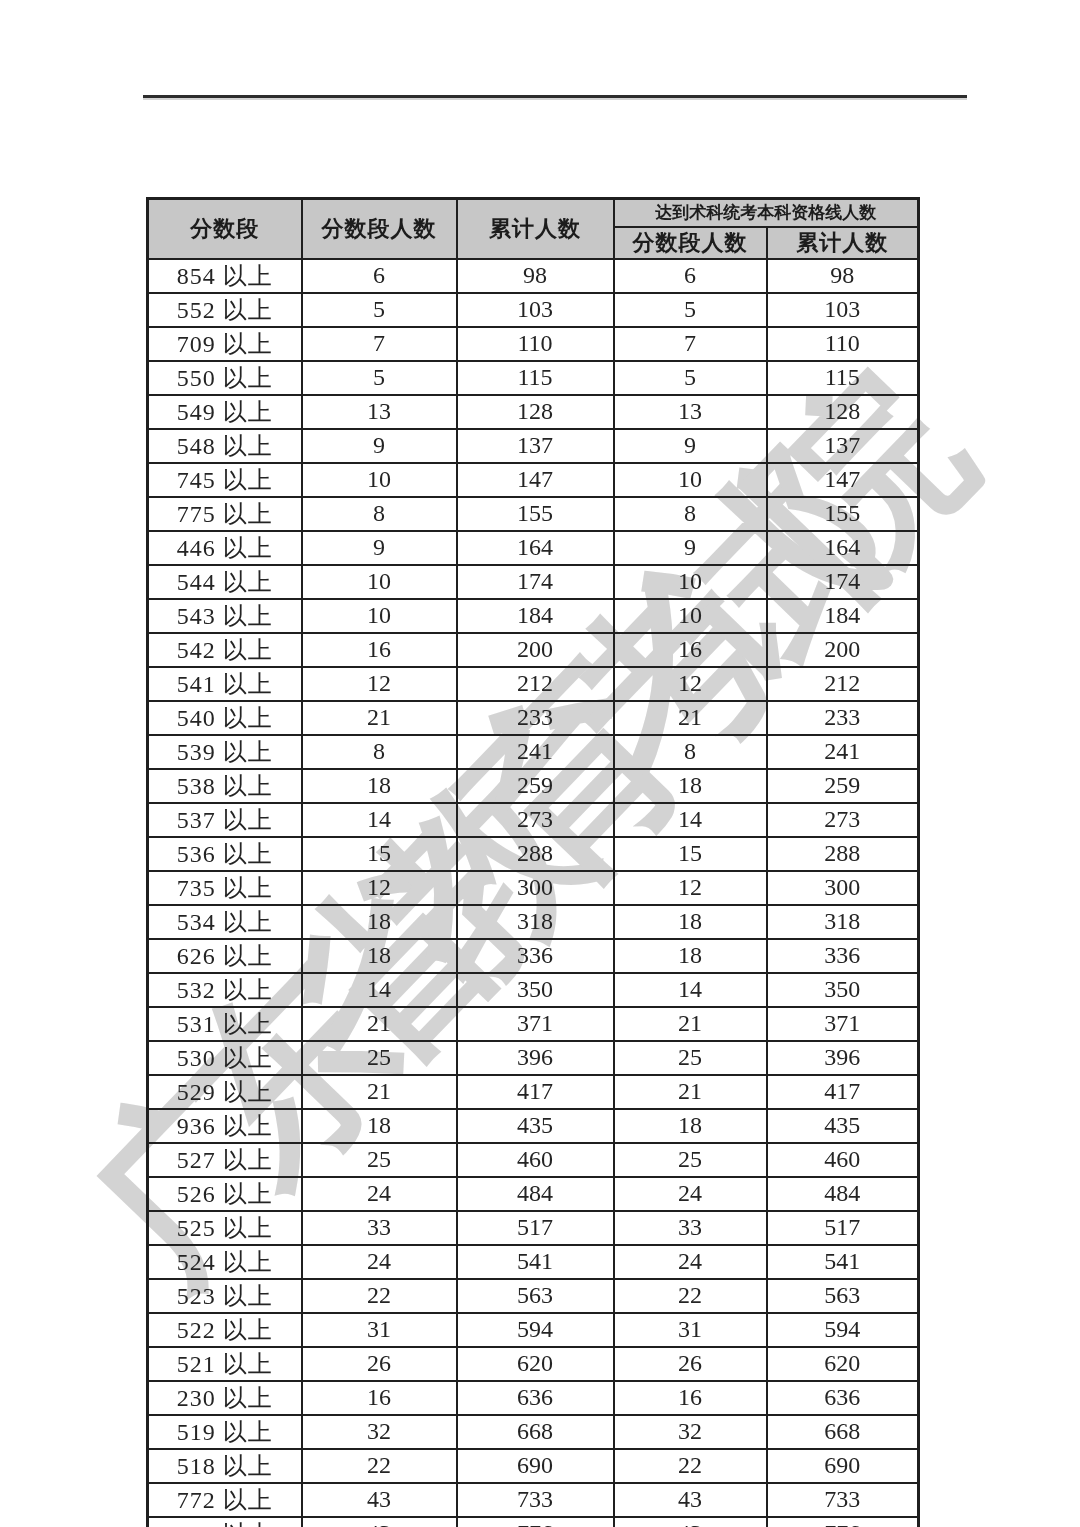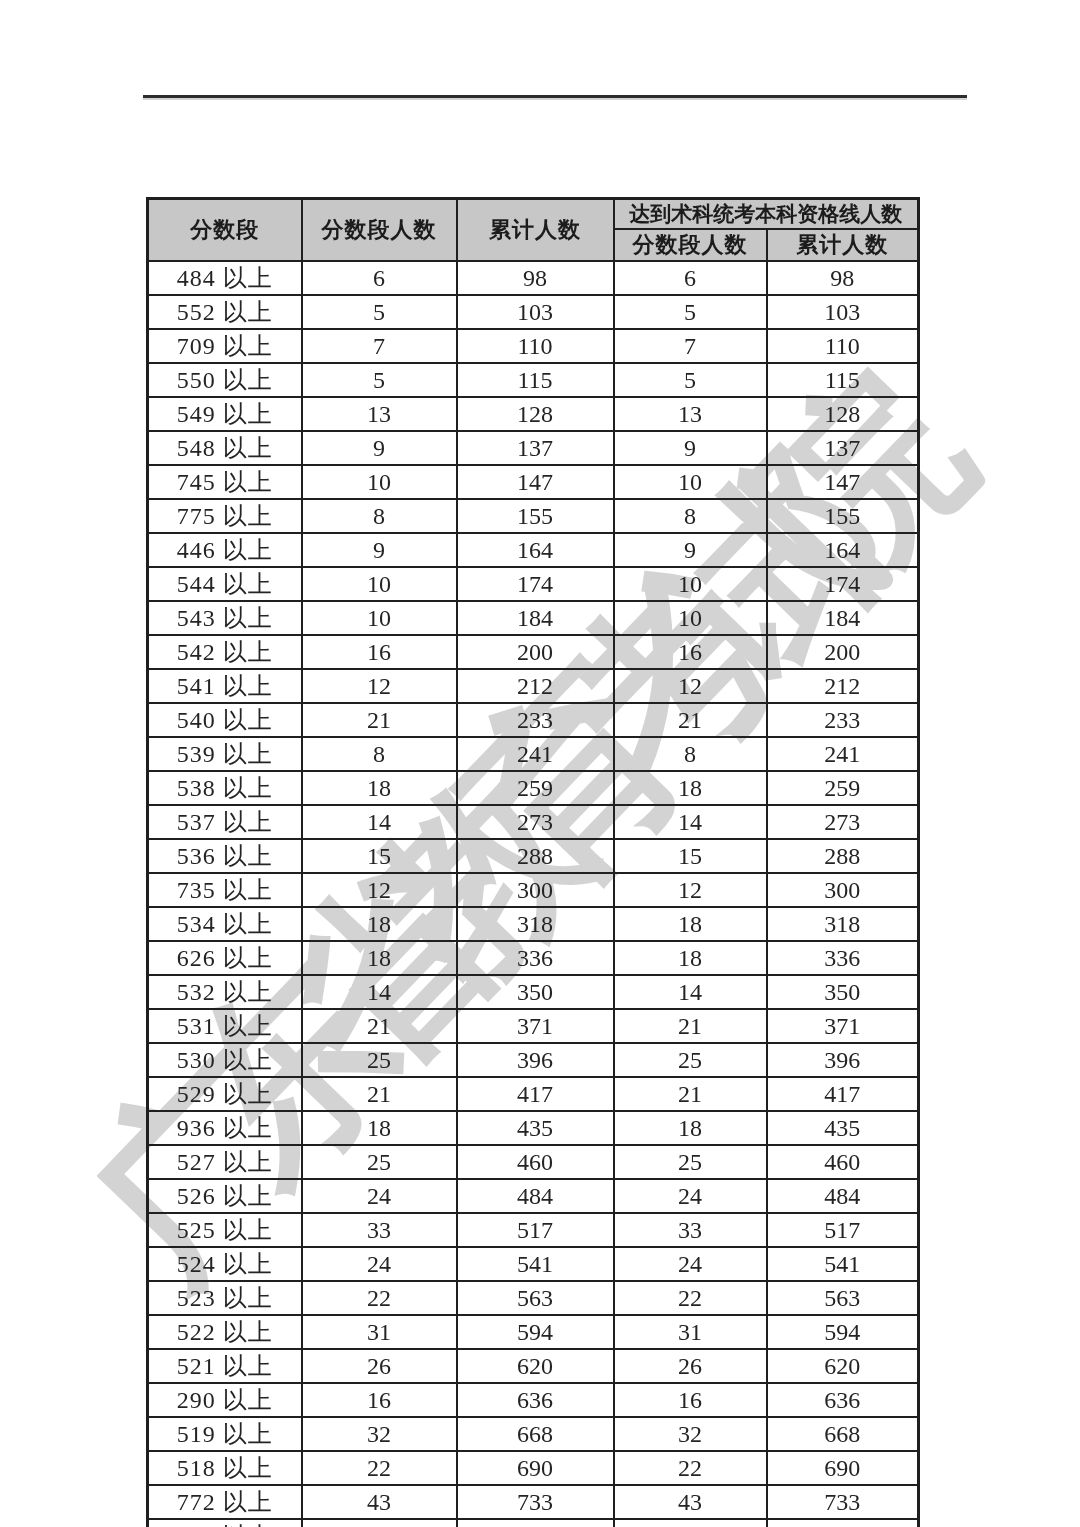--- a/index.html
+++ b/index.html
@@ -65,21 +65,21 @@
     height: 28px;
   }
   table.score-table thead th {
     background: #c7c7c7;
     font-size: 22px;
     font-weight: 700;
     letter-spacing: 1px;
     color: #1c1c1c;
   }
   table.score-table thead th.group-header {
-    font-size: 21px;
+    font-size: 17px;
     letter-spacing: 0;
   }
   table.score-table tbody tr {
     height: 29px;
   }
   table.score-table tbody td {
     background: transparent;
     font-size: 24px;
     color: #242424;
   }
@@ -109,21 +109,21 @@
       <th rowspan="2">累计人数</th>
       <th colspan="2" class="group-header">达到术科统考本科资格线人数</th>
     </tr>
     <tr>
       <th>分数段人数</th>
       <th>累计人数</th>
     </tr>
   </thead>
   <tbody>
       <tr>
-        <td class="score-label">484 以上</td>
+        <td class="score-label">854 以上</td>
         <td>6</td>
         <td>98</td>
         <td>6</td>
         <td>98</td>
       </tr>
       <tr>
         <td class="score-label">552 以上</td>
         <td>5</td>
         <td>103</td>
         <td>5</td>
@@ -340,21 +340,21 @@
         <td>594</td>
       </tr>
       <tr>
         <td class="score-label">521 以上</td>
         <td>26</td>
         <td>620</td>
         <td>26</td>
         <td>620</td>
       </tr>
       <tr>
-        <td class="score-label">290 以上</td>
+        <td class="score-label">230 以上</td>
         <td>16</td>
         <td>636</td>
         <td>16</td>
         <td>636</td>
       </tr>
       <tr>
         <td class="score-label">519 以上</td>
         <td>32</td>
         <td>668</td>
         <td>32</td>

